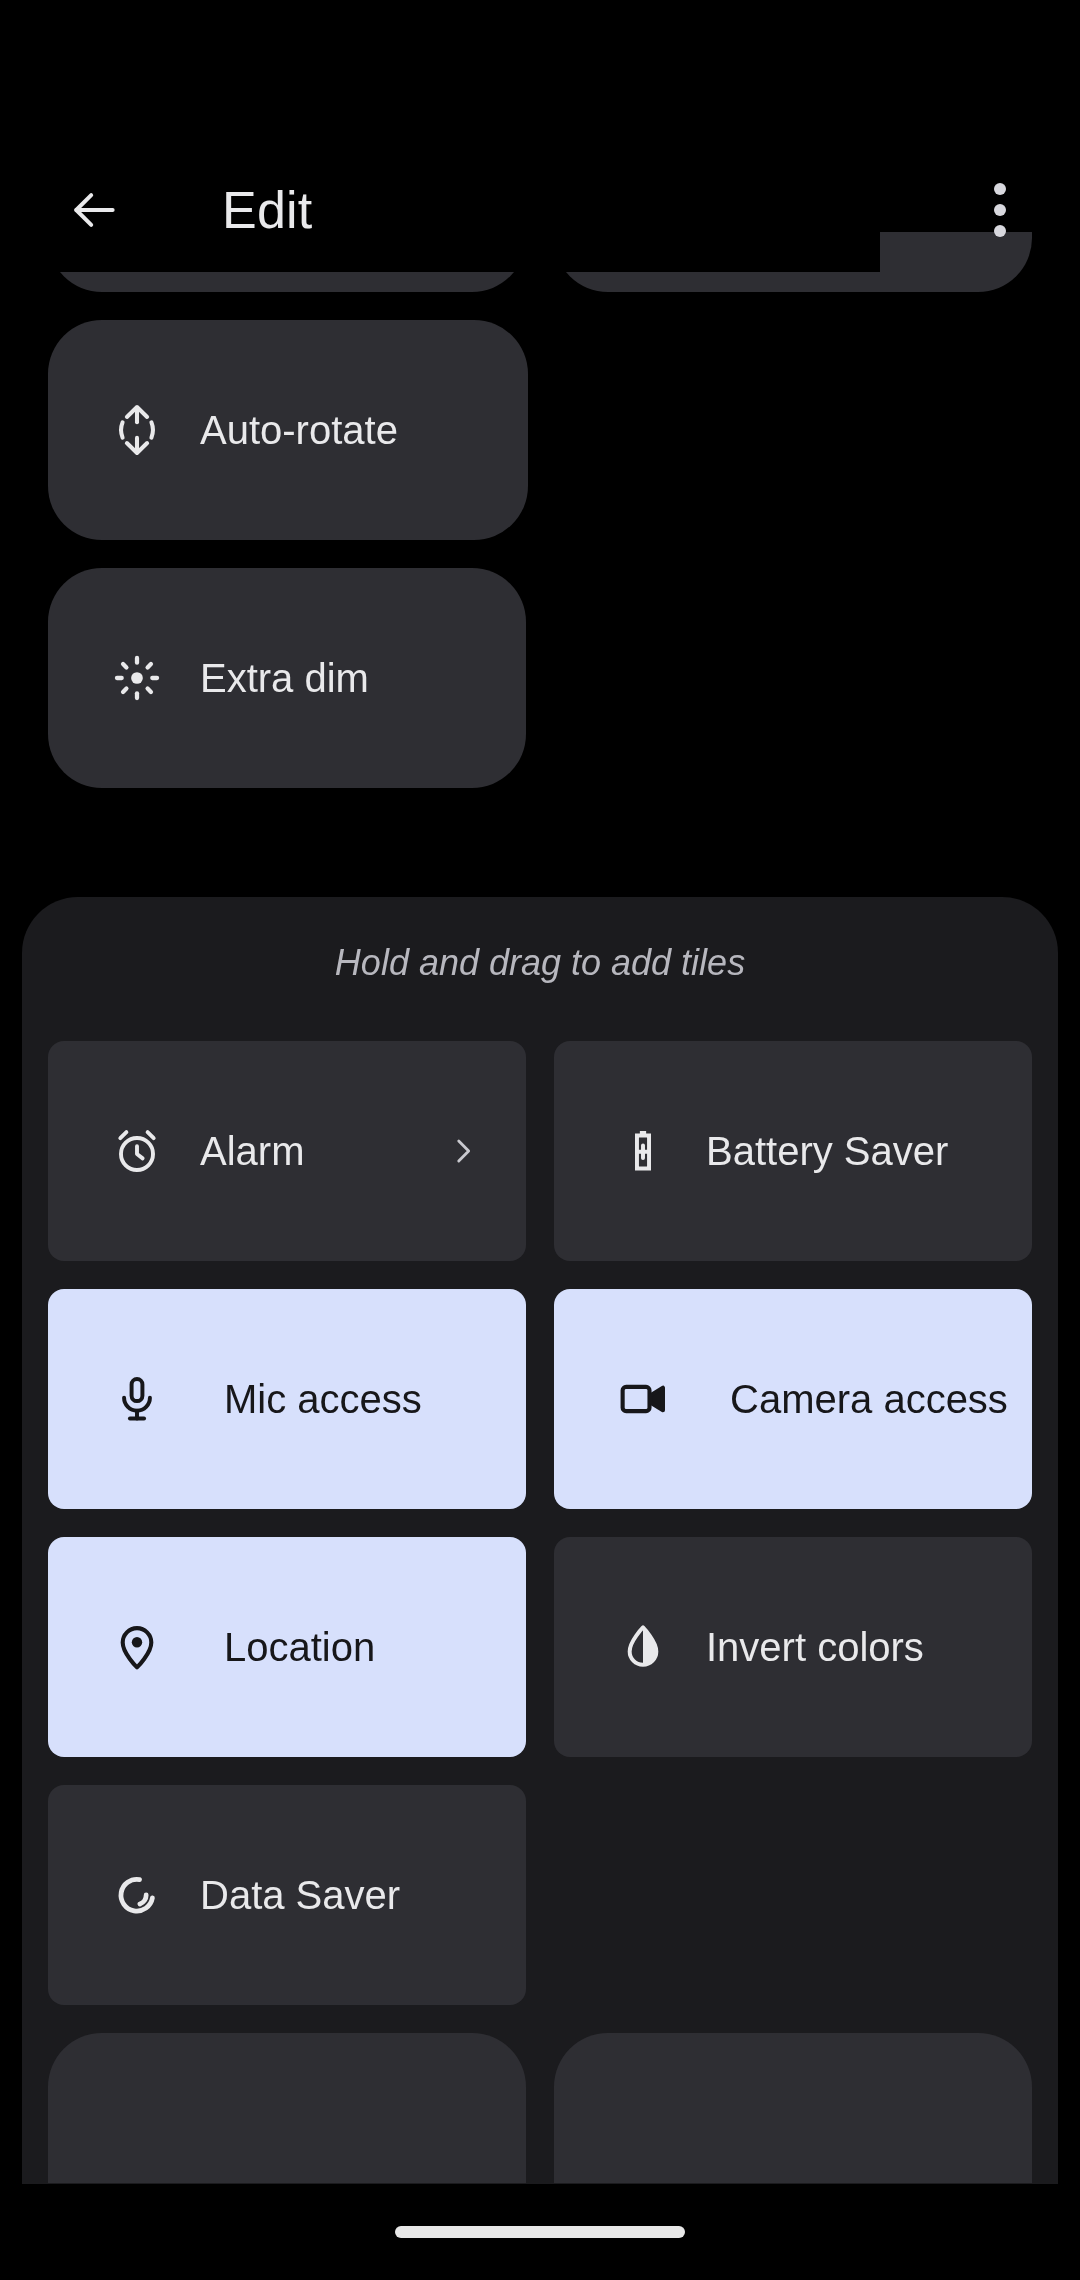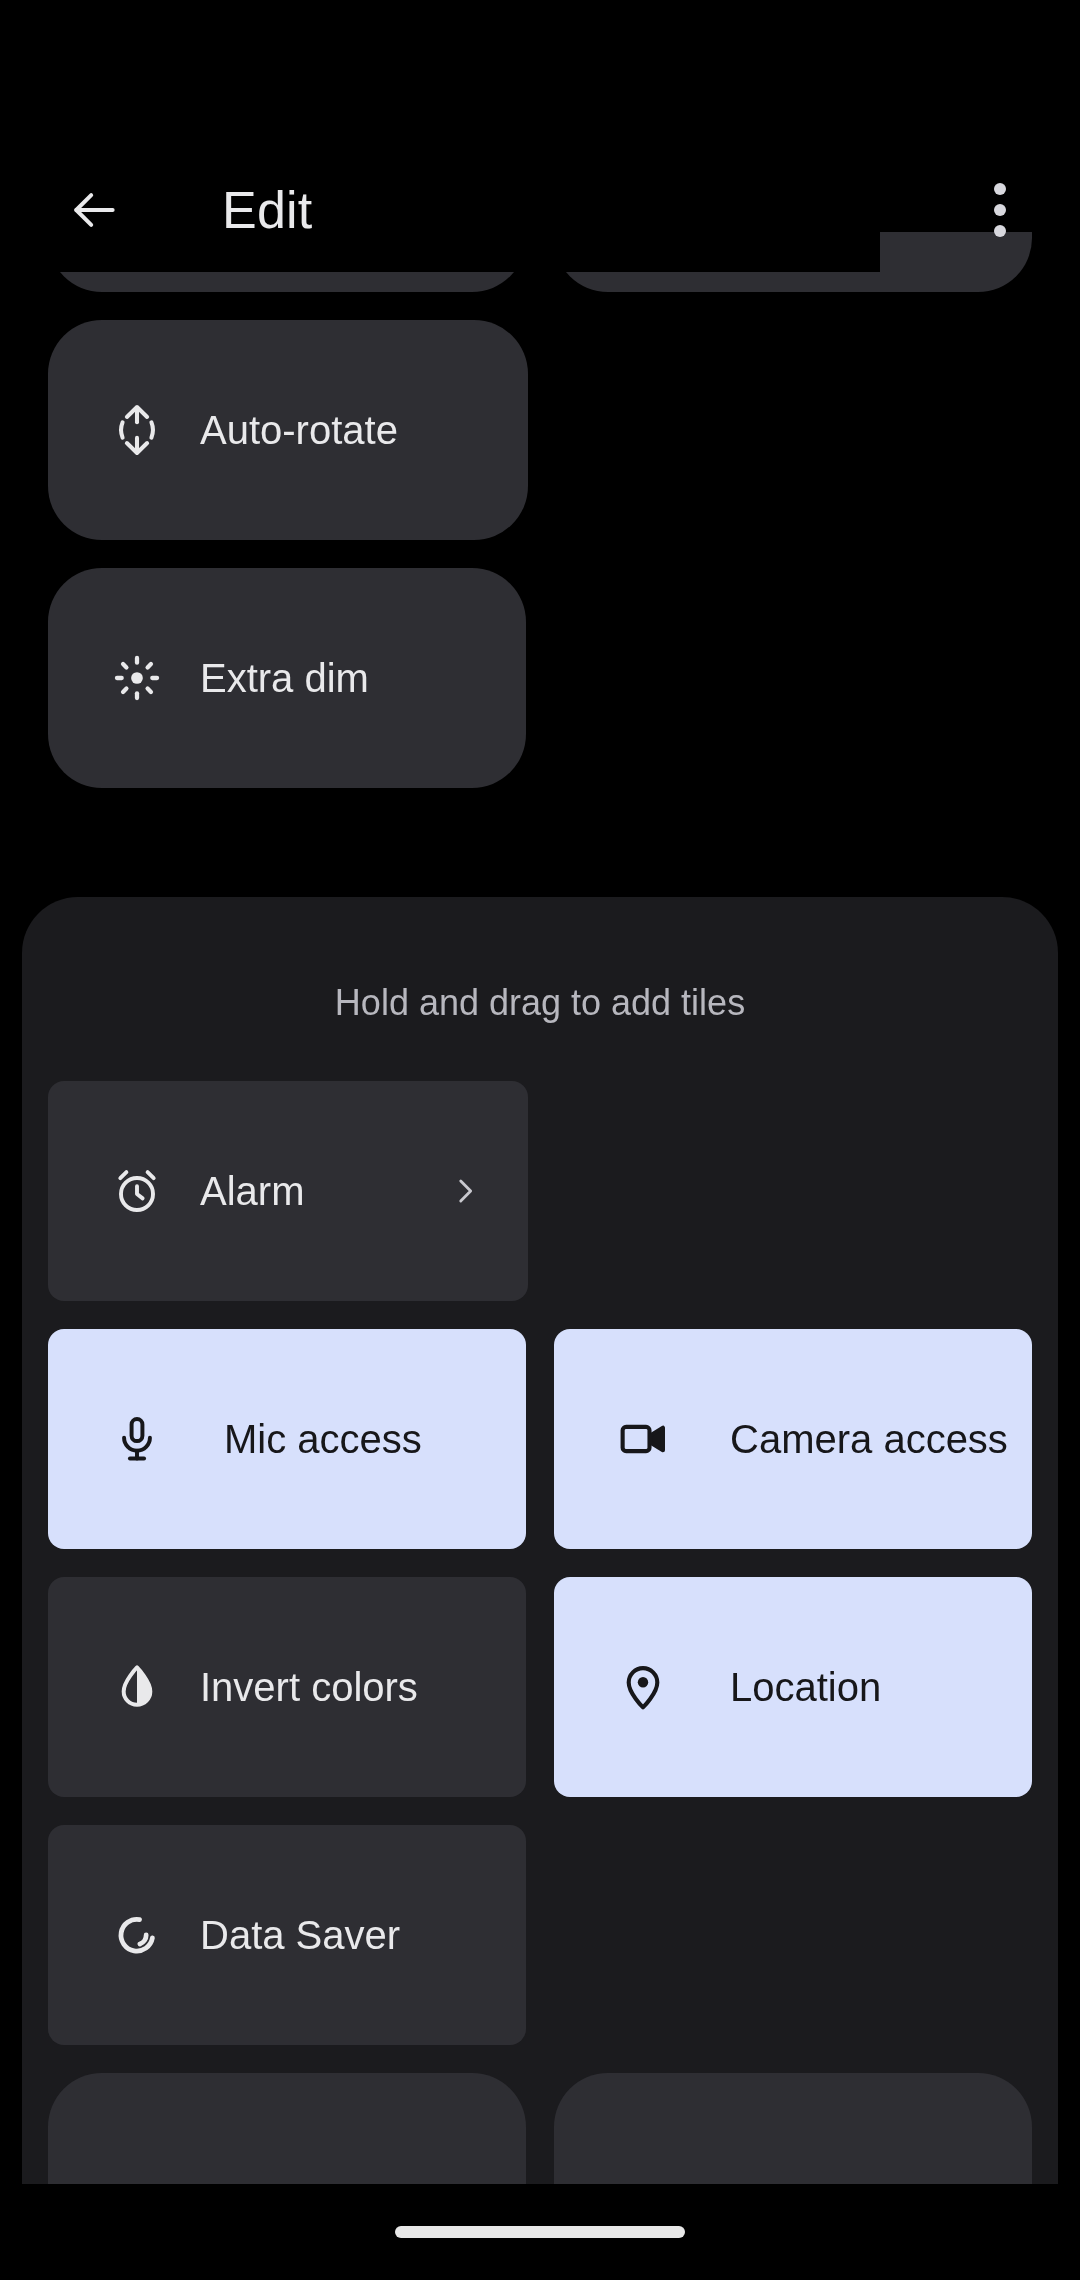--- a/index.html
+++ b/index.html
@@ -161,23 +161,24 @@
     height: 1383px;
     background: #1B1B1E;
     border-radius: 56px 56px 0 0;
     overflow: hidden;
   }
   .panel-header {
     text-align: center;
     font-size: 36px;
     line-height: 44px;
     color: #B7B7BE;
-    padding-top: 84px;
+    padding-top: 44px;
     padding-bottom: 0;
     font-weight: 400;
+    font-style: italic;
   }
   .panel-grid {
     margin-top: 56px;
   }
   .panel-row {
     display: flex;
     gap: 28px;
     padding: 0 26px;
     margin-bottom: 28px;
   }
@@ -304,20 +305,31 @@
             </svg>
           </span>
           <span class="tile-label">Alarm</span>
           <span class="tile-chevron">
             <svg width="34" height="34" viewBox="0 0 24 24" fill="none" stroke="currentColor" stroke-width="2" stroke-linecap="round" stroke-linejoin="round">
               <path d="M9 5 L16 12 L9 19"></path>
             </svg>
           </span>
         </div>
 
+        <div class="panel-tile">
+          <span class="tile-icon">
+            <svg width="50" height="50" viewBox="0 0 24 24" fill="none" stroke="currentColor" stroke-width="1.9">
+              <path d="M9.1 4.6 H14.9 V20.4 H9.1 Z"></path>
+              <path d="M10.5 2.4 H13.5 V4.6 H10.5 Z" fill="currentColor" stroke="none"></path>
+              <path d="M12 9.4 V15.4" stroke-linecap="round"></path>
+              <path d="M9.2 12.4 H14.8" stroke-linecap="round"></path>
+            </svg>
+          </span>
+          <span class="tile-label">Battery Saver</span>
+        </div>
       </div>
 
       <div class="panel-row">
         <div class="panel-tile highlight">
           <span class="tile-icon">
             <svg width="50" height="50" viewBox="0 0 24 24" fill="none" stroke="currentColor" stroke-width="1.9" stroke-linecap="round" stroke-linejoin="round">
               <rect x="9.4" y="2.4" width="5.2" height="10.6" rx="2.6"></rect>
               <path d="M5.8 11.4 a6.2 6.2 0 0 0 12.4 0"></path>
               <path d="M12 17.6 V21.4"></path>
               <path d="M8.6 21.4 H15.4"></path>
@@ -331,38 +343,38 @@
             <svg width="52" height="52" viewBox="0 0 24 24" fill="none" stroke="currentColor" stroke-width="1.9" stroke-linejoin="round">
               <rect x="2.6" y="6.4" width="12.4" height="11.2" rx="1.6"></rect>
               <path d="M15.4 10.4 L21.2 6.8 V17.2 L15.4 13.6 Z" fill="currentColor" stroke="currentColor"></path>
             </svg>
           </span>
           <span class="tile-label">Camera access</span>
         </div>
       </div>
 
       <div class="panel-row">
+        <div class="panel-tile highlight">
+          <span class="tile-icon">
+            <svg width="52" height="52" viewBox="0 0 24 24" fill="none" stroke="currentColor" stroke-width="1.9" stroke-linejoin="round">
+              <path d="M12 21.4 C12 21.4 18.6 14.9 18.6 9.9 A6.6 6.6 0 0 0 5.4 9.9 C5.4 14.9 12 21.4 12 21.4 Z"></path>
+              <circle cx="12" cy="9.8" r="2.4" fill="currentColor" stroke="none"></circle>
+            </svg>
+          </span>
+          <span class="tile-label">Location</span>
+        </div>
+
         <div class="panel-tile">
           <span class="tile-icon">
             <svg width="50" height="50" viewBox="0 0 24 24" fill="none" stroke="currentColor" stroke-width="1.9" stroke-linejoin="round">
               <path d="M12 2.6 C12 2.6 5.6 9.2 5.6 14.1 a6.4 6.4 0 0 0 12.8 0 C18.4 9.2 12 2.6 12 2.6 Z"></path>
               <path d="M12 2.6 C12 2.6 18.4 9.2 18.4 14.1 a6.4 6.4 0 0 1 -6.4 6.4 Z" fill="currentColor" stroke="none"></path>
             </svg>
           </span>
           <span class="tile-label">Invert colors</span>
-        </div>
-
-        <div class="panel-tile highlight">
-          <span class="tile-icon">
-            <svg width="52" height="52" viewBox="0 0 24 24" fill="none" stroke="currentColor" stroke-width="1.9" stroke-linejoin="round">
-              <path d="M12 21.4 C12 21.4 18.6 14.9 18.6 9.9 A6.6 6.6 0 0 0 5.4 9.9 C5.4 14.9 12 21.4 12 21.4 Z"></path>
-              <circle cx="12" cy="9.8" r="2.4" fill="currentColor" stroke="none"></circle>
-            </svg>
-          </span>
-          <span class="tile-label">Location</span>
         </div>
       </div>
 
       <div class="panel-row">
         <div class="panel-tile">
           <span class="tile-icon">
             <svg width="50" height="50" viewBox="0 0 24 24" fill="none" stroke="currentColor" stroke-width="2.3" stroke-linecap="round">
               <path d="M19.4 13.4 A7.6 7.6 0 1 1 13.2 4.6"></path>
               <path d="M16.4 12 A4.5 4.5 0 0 1 13.4 16.3" stroke-width="2.3"></path>
             </svg>

